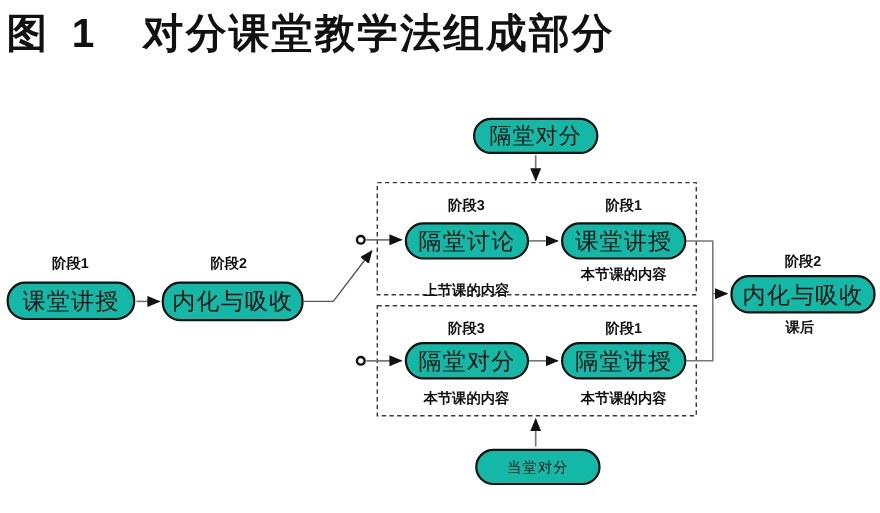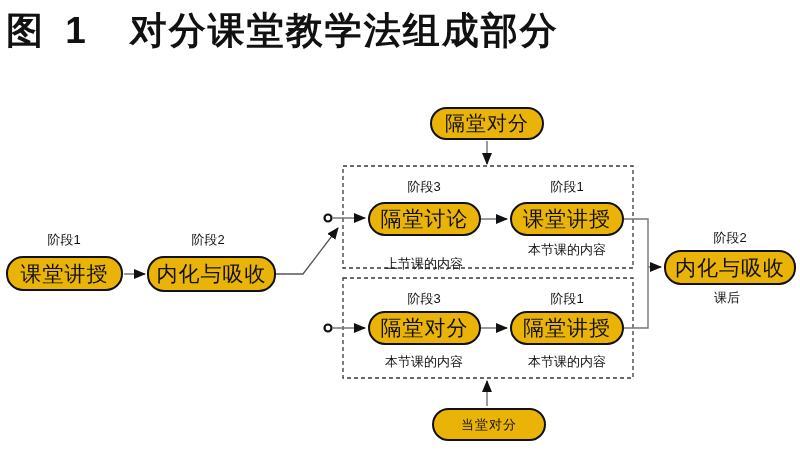--- a/index.html
+++ b/index.html
@@ -9,27 +9,27 @@
     overflow:hidden;
   }
   .fig-title{
     position:absolute;left:6px;top:6px;
     font-size:37px;font-weight:bold;letter-spacing:2px;white-space:nowrap;
   }
   .fig-title .fig-no{margin-right:38px;letter-spacing:6px;}
   svg.wires{position:absolute;left:0;top:0;z-index:1;}
   .node{
     position:absolute;z-index:2;box-sizing:border-box;
-    border:2.5px solid #111;border-radius:17px;background:#eab308;
+    border:2.5px solid #111;border-radius:17px;background:#14b8a6;
     display:flex;align-items:center;justify-content:center;
     font-family:"Liberation Serif","DejaVu Serif",serif;
     font-size:21px;font-weight:500;letter-spacing:1px;white-space:nowrap;
   }
   .slab{
-    position:absolute;z-index:2;font-size:13px;font-weight:normal;
+    position:absolute;z-index:2;font-size:13px;font-weight:bold;
     white-space:nowrap;transform:translateX(-50%);line-height:14px;
   }
 </style>
 </head>
 <body>
 
 <div class="canvas">
 
   <div class="fig-title">
     <span class="fig-no">图 1</span><span>对分课堂教学法组成部分</span>

